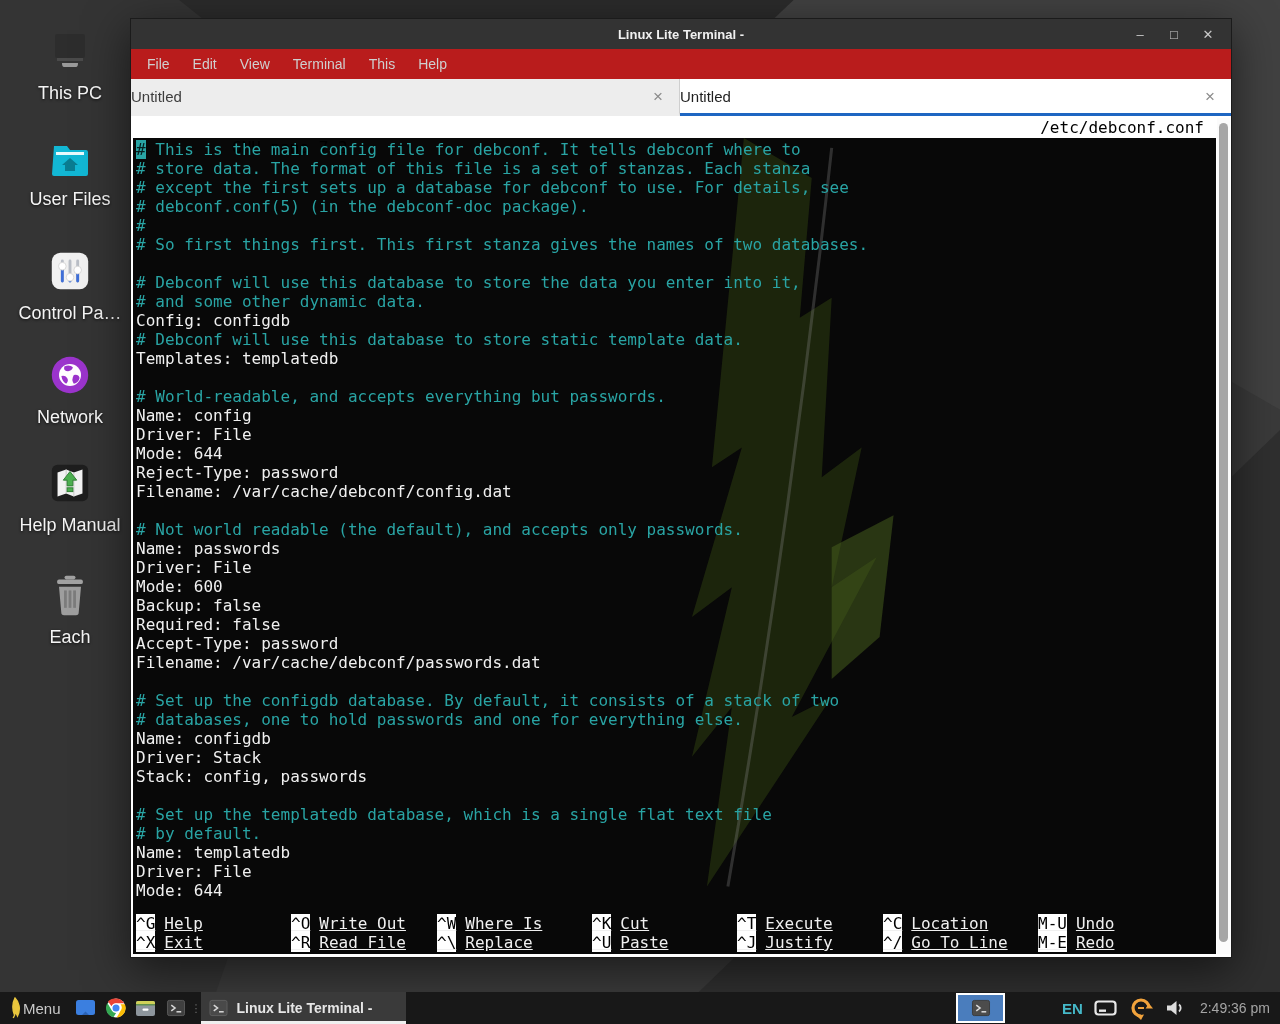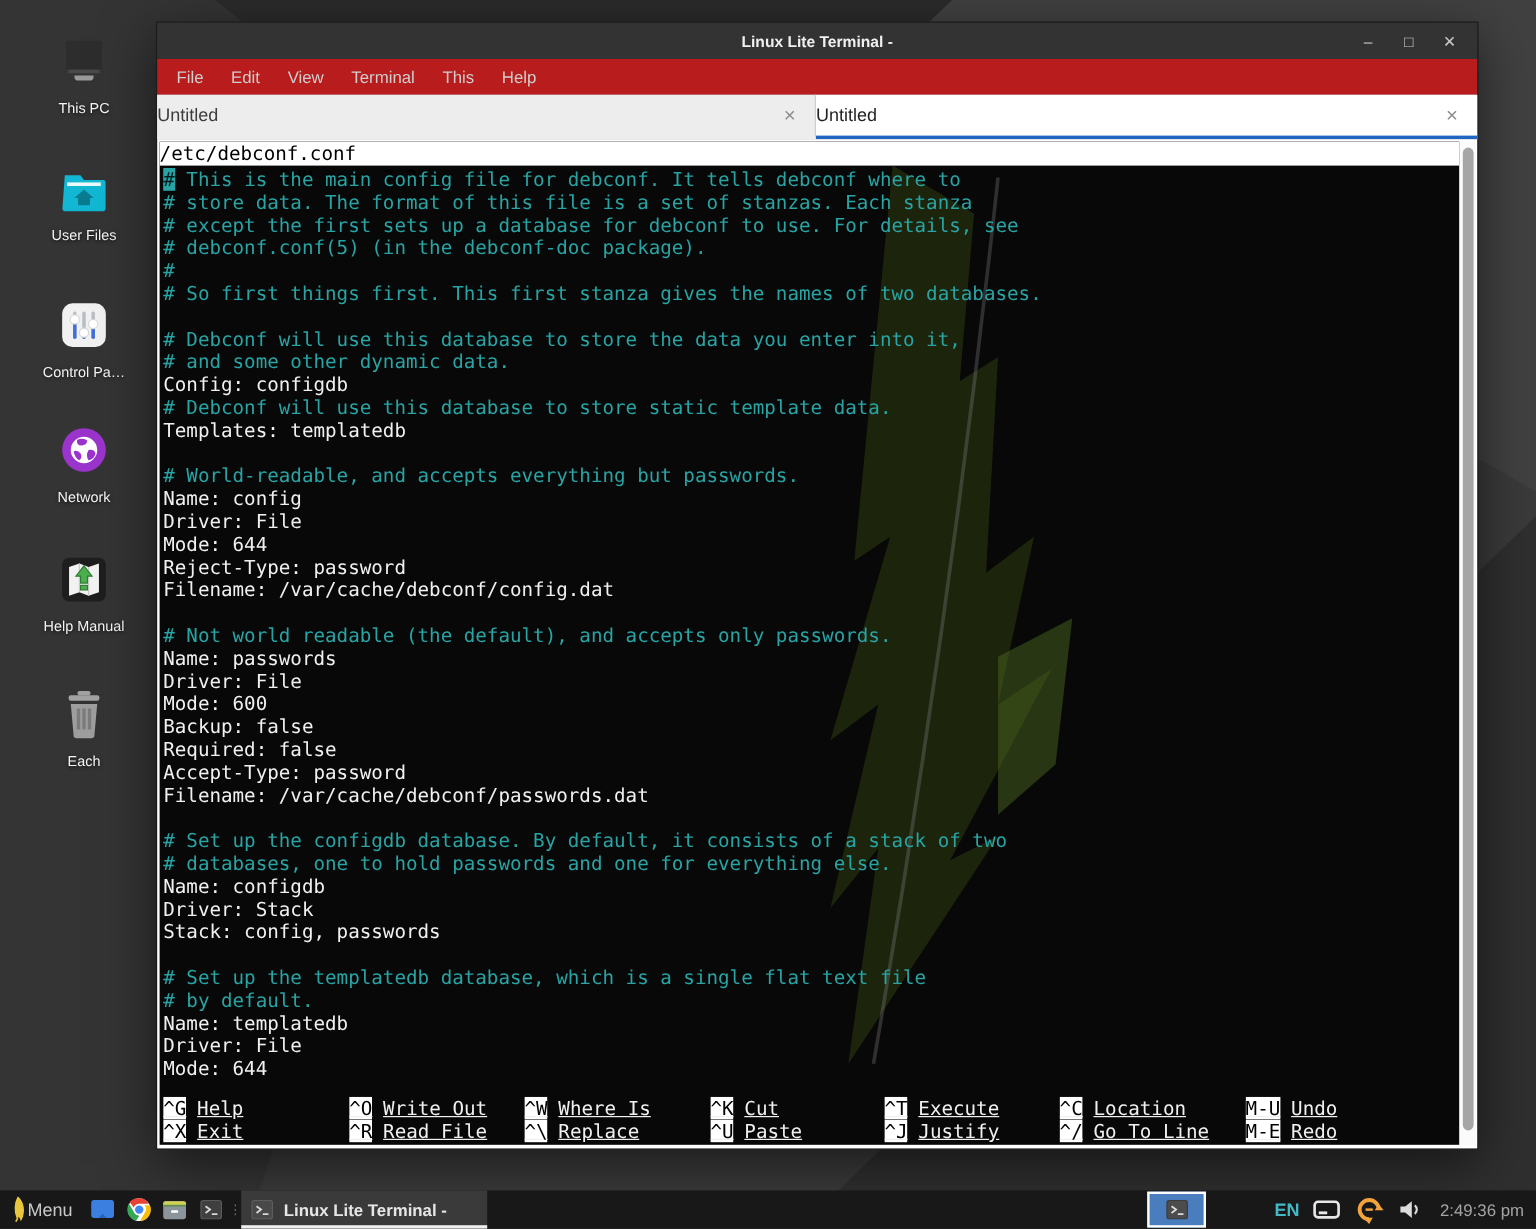--- a/index.html
+++ b/index.html
@@ -10,21 +10,21 @@
   .wallpaper { position:absolute; inset:0; }
   .wp { position:absolute; inset:0; }
   .wp1 { background:#343434; clip-path:polygon(0 0, 44% 0, 16% 100%, 0 100%); }
   .wp2 { background:#414141; clip-path:polygon(44% 0, 100% 0, 100% 40%); }
   .wp3 { background:#2f2f2f; clip-path:polygon(100% 42%, 100% 100%, 52% 100%); }
   .wp4 { background:#2b2b2b; clip-path:polygon(14% 0, 62% 0, 40% 26%); }
 
   
   .desktop-icon { position:absolute; left:12px; width:116px; text-align:center; cursor:default; }
   .desktop-icon .ic { display:flex; justify-content:center; }
-  .desktop-icon .lbl { margin-top:9px; font-size:12px; color:#f4f4f4; text-shadow:0 1px 3px rgba(0,0,0,.7); }
+  .desktop-icon .lbl { margin-top:9px; font-size:18px; color:#f4f4f4; text-shadow:0 1px 3px rgba(0,0,0,.7); }
 
   
   .window { position:absolute; left:130px; top:18px; width:1102px; height:940px;
             border:1px solid #1b1b1b; box-shadow:0 12px 42px rgba(0,0,0,.55); background:#2e2e2e; }
   .titlebar { position:relative; height:30px; background:#333333; display:flex; align-items:center; justify-content:center; }
   .title { font-size:13px; font-weight:bold; color:#f0f0f0; }
   .win-controls { position:absolute; right:10px; top:0; height:100%; display:flex; align-items:center; gap:8px; }
   .win-btn { width:26px; text-align:center; color:#c9c9c9; font-size:13px; cursor:default; }
   .menubar { height:30px; background:#b91c1c; display:flex; align-items:center; gap:23px; padding-left:16px; }
   .menu-item { font-size:14px; color:#cfcfcf; cursor:default; }
@@ -36,21 +36,21 @@
   .tab .tlabel { }
   .tab .tclose { position:absolute; right:16px; color:#8b8b8b; font-size:17px; line-height:1; cursor:default; }
 
   .termwrap { position:absolute; left:0; right:0; top:97px; bottom:0; background:#ffffff; padding:2px 15px 3px 2px; }
   .term { position:relative; width:100%; height:100%; background:#080808; overflow:hidden;
           font-family:"DejaVu Sans Mono", monospace; font-size:16px; line-height:19px; color:#f0f0f0; }
   .watermark { position:absolute; inset:0; pointer-events:none; }
 
   .nano-header { position:relative; height:20px; line-height:20px; background:#ffffff; color:#000; white-space:pre; }
   .nano-version { padding-left:22px; }
-  .nano-file { position:absolute; left:0; right:0; text-align:left; top:0; }
+  .nano-file { position:absolute; left:0; right:12px; text-align:right; top:0; }
 
   .nlines { position:relative; padding:2px 0 0 3px; white-space:pre; }
   .nline { height:19px; }
   .cmt { color:#29a4a4; }
   .cursor { background:#29a4a4; color:#062020; }
 
   .nshort { position:absolute; left:3px; right:0; bottom:2px; white-space:pre; }
   .srow { display:grid; grid-template-columns:155px 146px 155px 145px 146px 155px auto; height:19px; }
   .nkey { background:#ffffff; color:#000; }
   .nlabel { margin-left:9px; color:#f0f0f0; }

